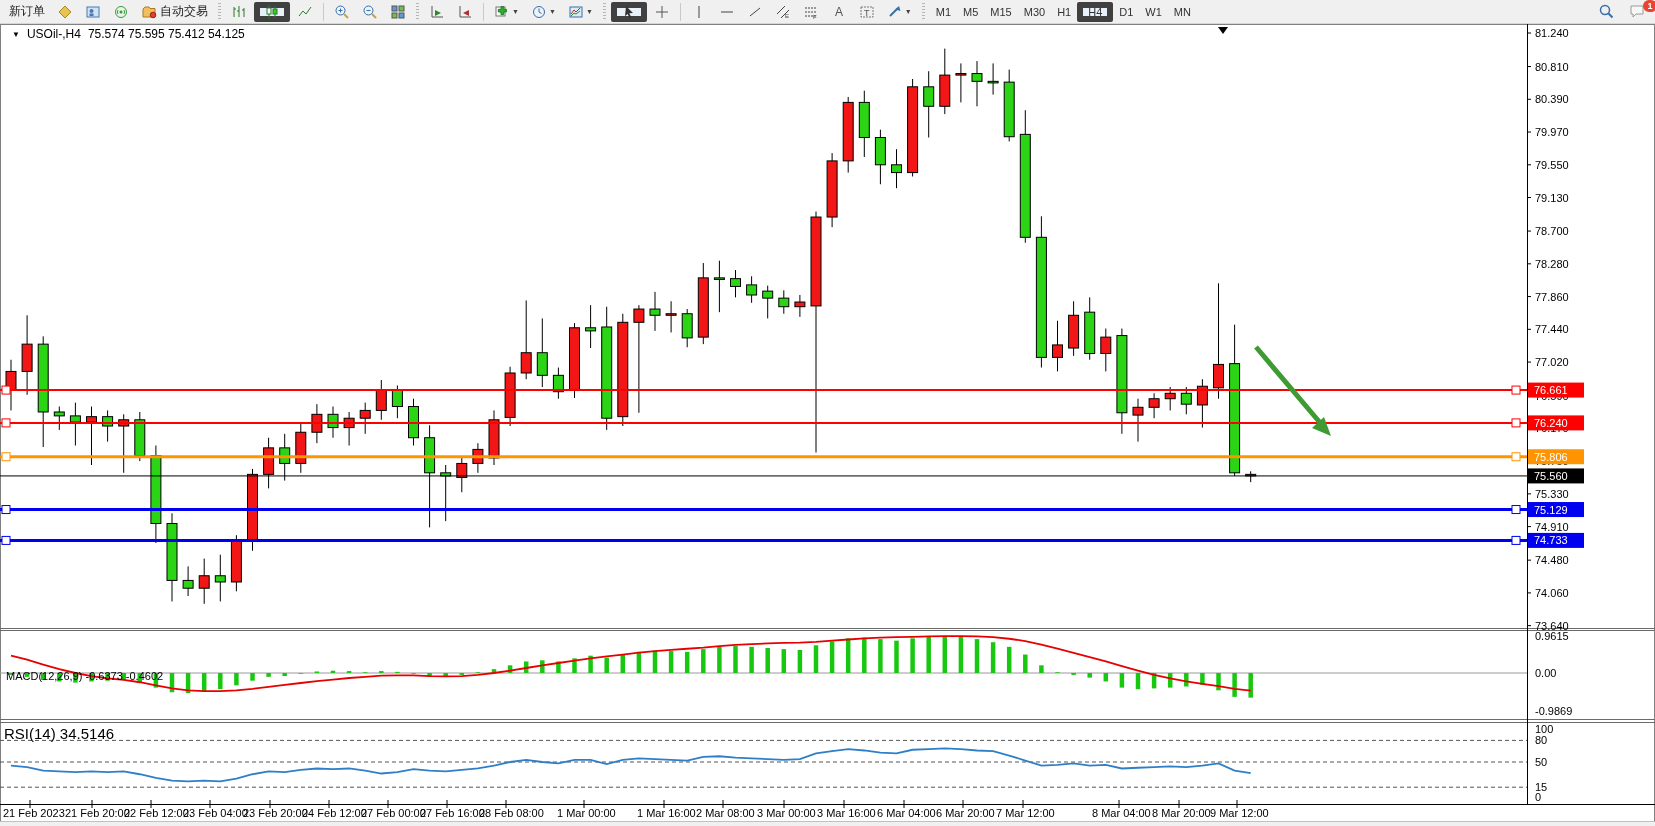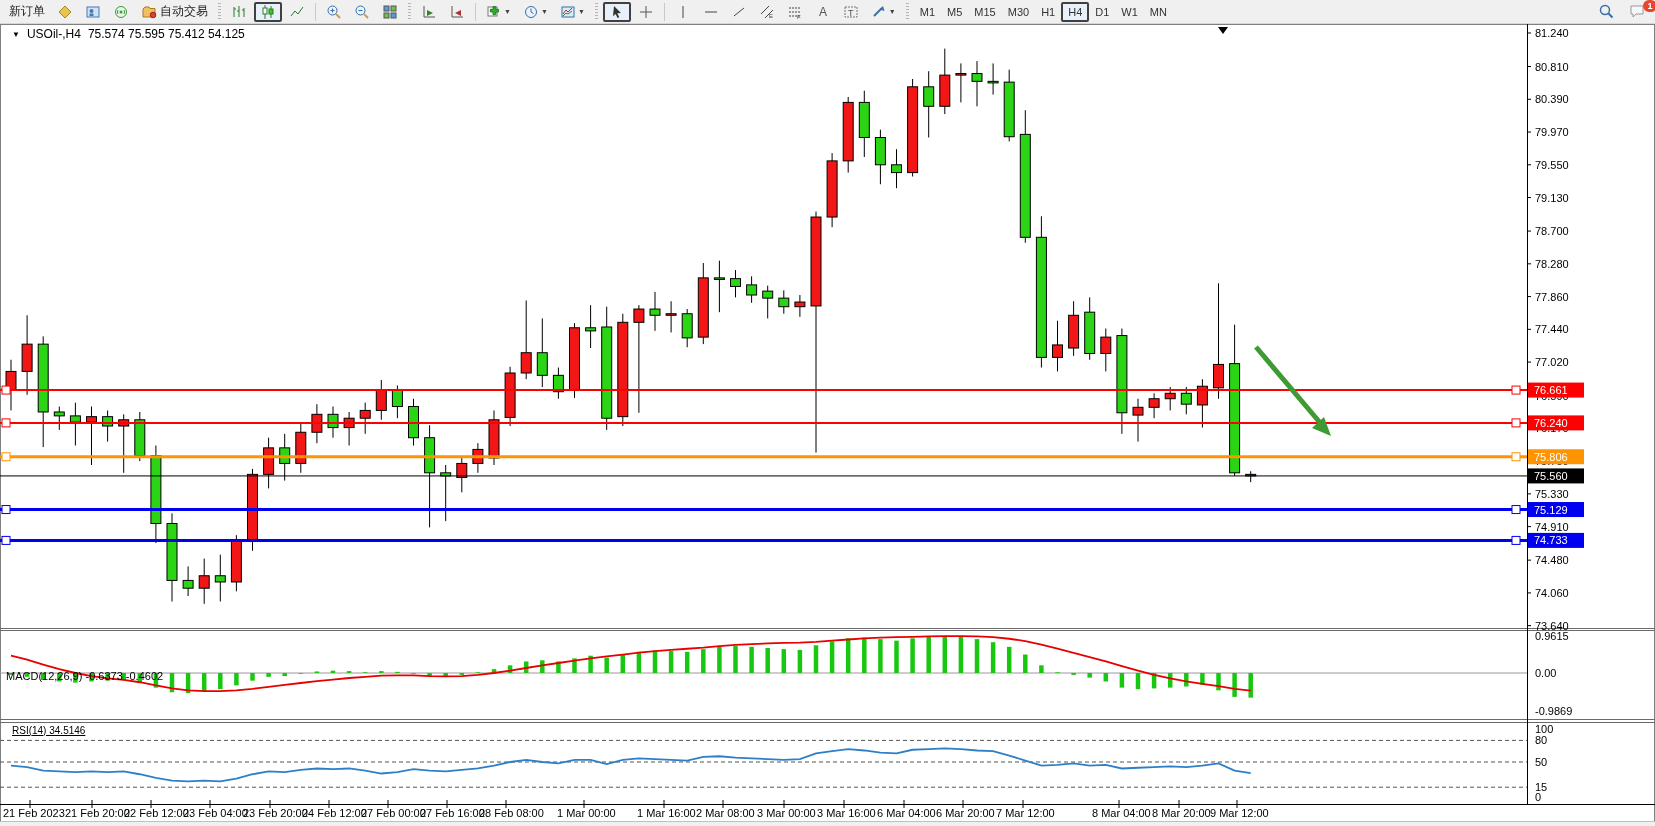--- a/index.html
+++ b/index.html
@@ -3,36 +3,36 @@
 <meta charset="utf-8">
 <style>
   html,body{margin:0;padding:0;background:#f0f0f0;font-family:"Liberation Sans",sans-serif;}
   #app{position:relative;width:1655px;height:826px;background:#ec4899;overflow:hidden;}
   
   .toolbar{position:absolute;left:0;top:0;width:1655px;height:24px;background:#f0f0f0;
            border-bottom:1px solid #d6d6d6;display:flex;align-items:center;padding:0 4px;box-sizing:border-box;gap:2px;}
   .tbtn{height:20px;min-width:20px;display:flex;align-items:center;justify-content:center;
         font-size:12px;color:#222;padding:0 4px;border:1px solid transparent;border-radius:2px;box-sizing:border-box;}
   .tbtn svg{display:block;}
-  .tbtn.pressed{border:2px solid #404040;background:#e8f0fa;}
+  .tbtn.pressed{border:6px solid #404040;background:#e8f0fa;}
   .sep{width:1px;height:18px;background:#c9c9c9;margin:0 3px;}
   .grip{width:3px;height:18px;margin:0 3px;
         background:repeating-linear-gradient(to bottom,#b5b5b5 0 1px,transparent 1px 3px);}
   .caret{font-size:7px;color:#444;margin-left:2px;}
   .tfbtn{font-size:11px;color:#333;padding:0 5px;}
   .right-group{margin-left:auto;display:flex;align-items:center;gap:4px;}
   .badge-wrap{position:relative;}
   .badge{position:absolute;top:-3px;right:-7px;background:#e8442e;color:#fff;border-radius:8px;
          font-size:9px;line-height:12px;min-width:8px;text-align:center;padding:0 3px;font-weight:bold;}
   
   .overlay{position:absolute;color:#000;white-space:pre;}
   #chart-title{left:12px;top:27px;font-size:12px;display:flex;align-items:center;gap:7px;}
   #chart-title .tri{font-size:8px;color:#000;}
   #macd-label{left:6px;top:633px;font-size:11px;margin-top:37px;}
-  #rsi-label{left:12px;top:725px;font-size:10px;text-decoration:underline;}
+  #rsi-label{left:4px;top:725px;font-size:15px;}
   svg text{font-family:"Liberation Sans",sans-serif;}
 </style>
 </head>
 <body>
 
 <div id="app">
 
   <div class="toolbar">
     <div class="tbtn">新订单</div>
     <div class="tbtn">

